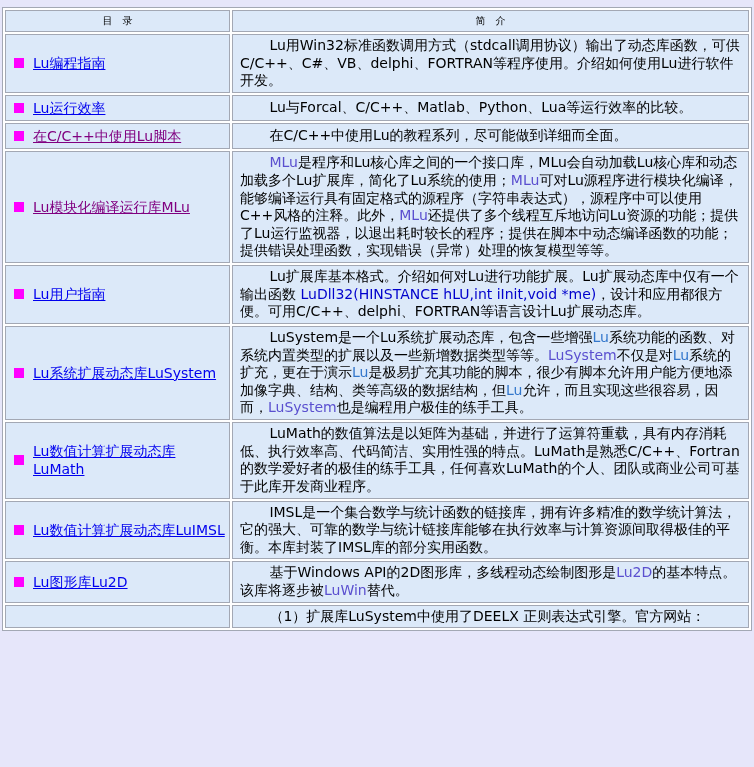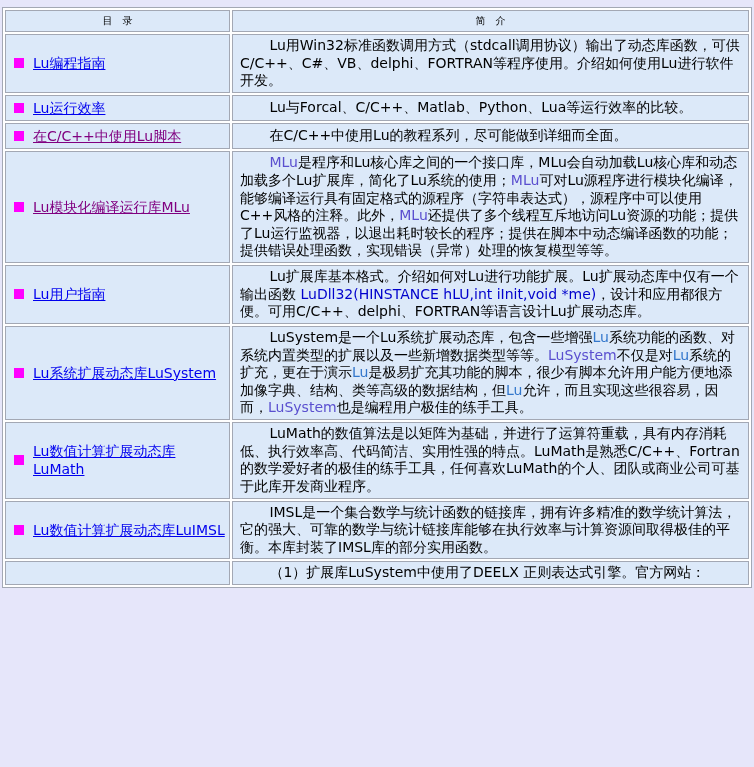--- a/index.html
+++ b/index.html
@@ -129,20 +129,31 @@
             <div class="tocline">
               <span class="bullet"></span>
               <a class="toclabel link" href="#">Lu数值计算扩展动态库LuIMSL</a>
             </div>
           </td>
           <td class="intro-cell">
             <p class="para"><span class="seg">IMSL是一个集合数学与统计函数的链接库，拥有许多精准的数学统计算法，它的强大、可靠的数学与统计链接库能够在执行效率与计算资源间取得极佳的平衡。本库封装了IMSL库的部分实用函数。</span></p>
           </td>
         </tr>
         <tr>
+          <td class="toc-cell">
+            <div class="tocline">
+              <span class="bullet"></span>
+              <a class="toclabel link" href="#">Lu图形库Lu2D</a>
+            </div>
+          </td>
+          <td class="intro-cell">
+            <p class="para"><span class="seg">基于Windows API的2D图形库，多线程动态绘制图形是</span><span class="seg c-name">Lu2D</span><span class="seg">的基本特点。　该库将逐步被</span><span class="seg c-name">LuWin</span><span class="seg">替代。</span></p>
+          </td>
+        </tr>
+        <tr>
           <td class="toc-cell"></td>
           <td class="intro-cell">
             <p class="para"><span class="seg">（1）扩展库LuSystem中使用了DEELX 正则表达式引擎。官方网站：</span></p>
           </td>
         </tr>
       </tbody>
   </table>
 </div>
 
 </body></html>

